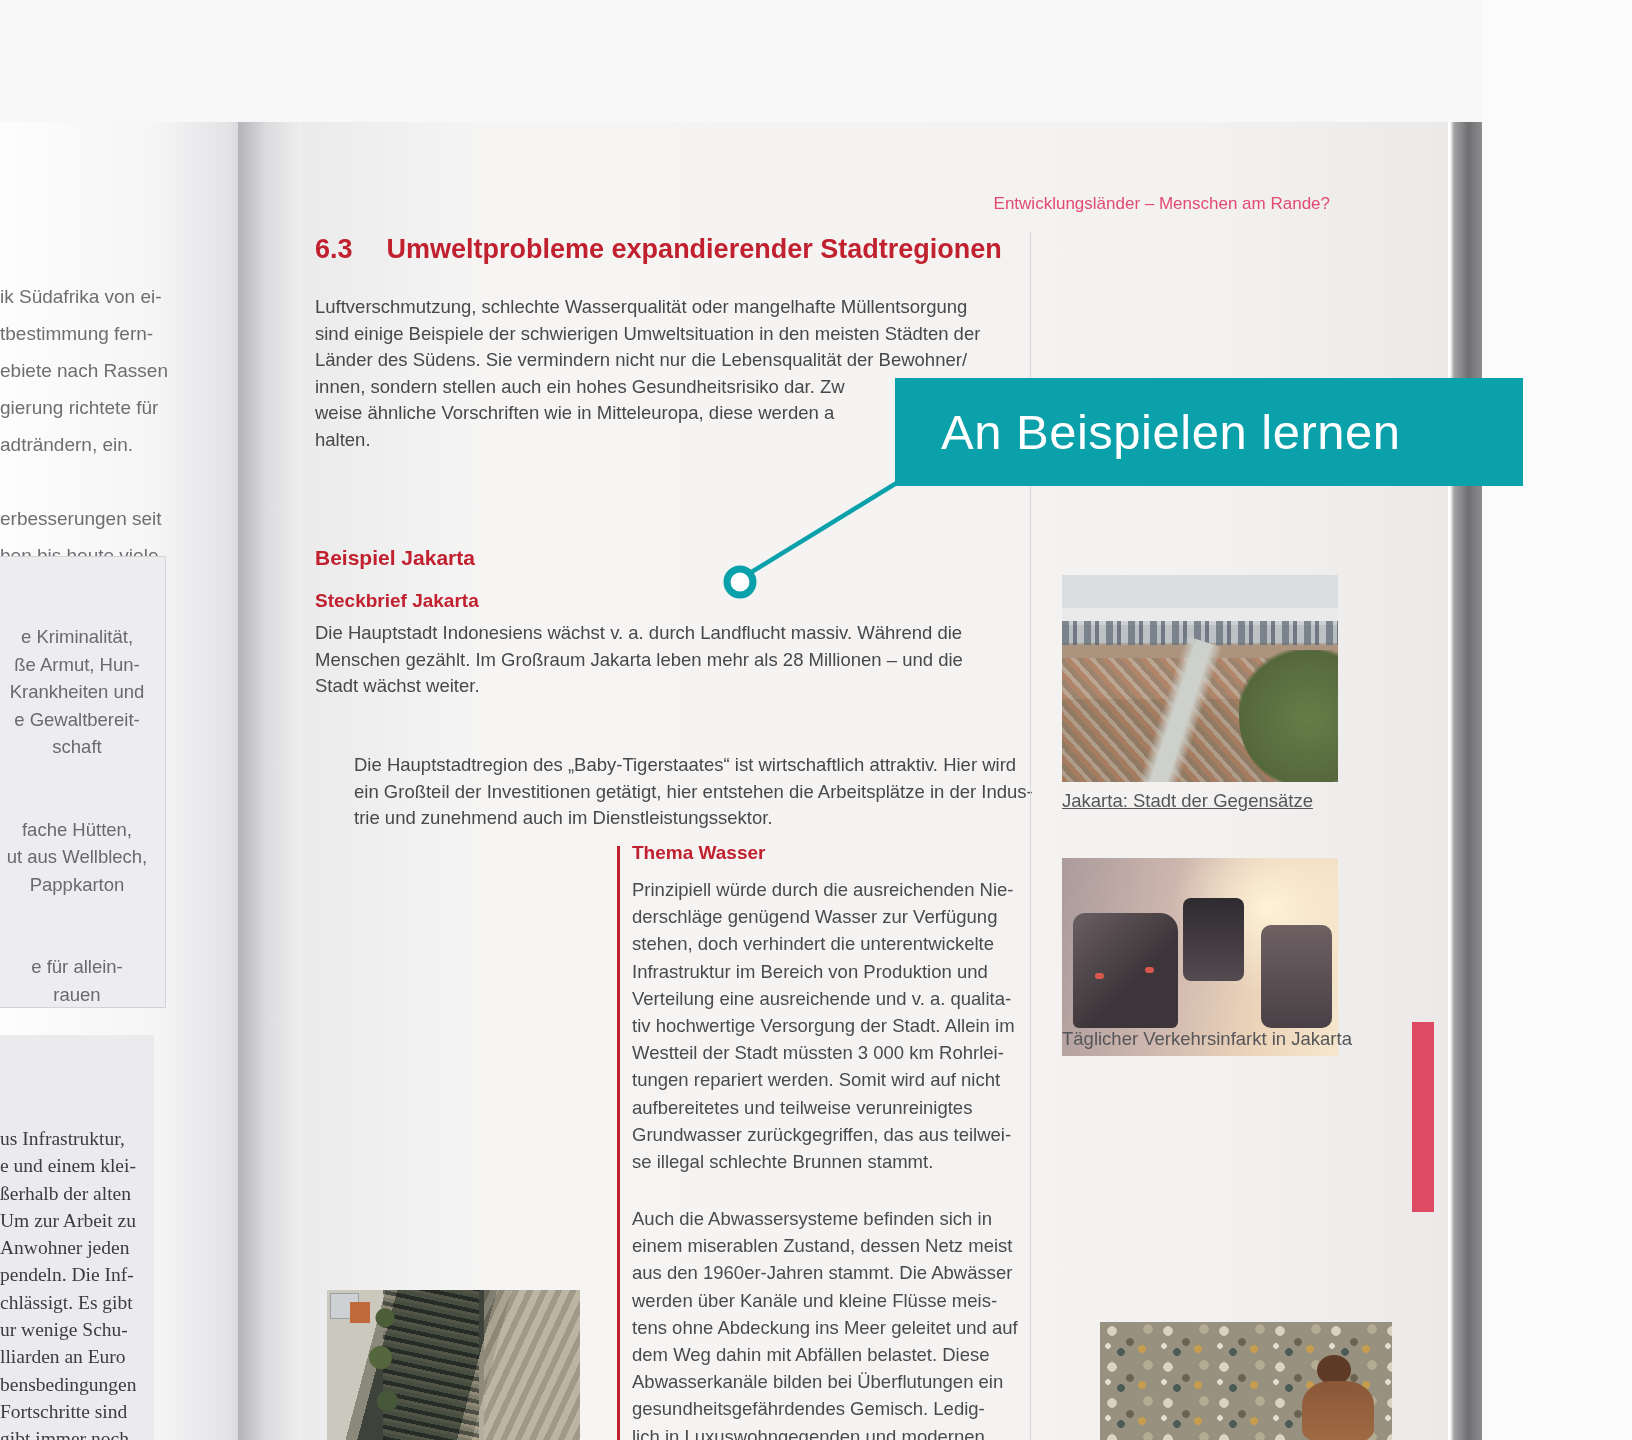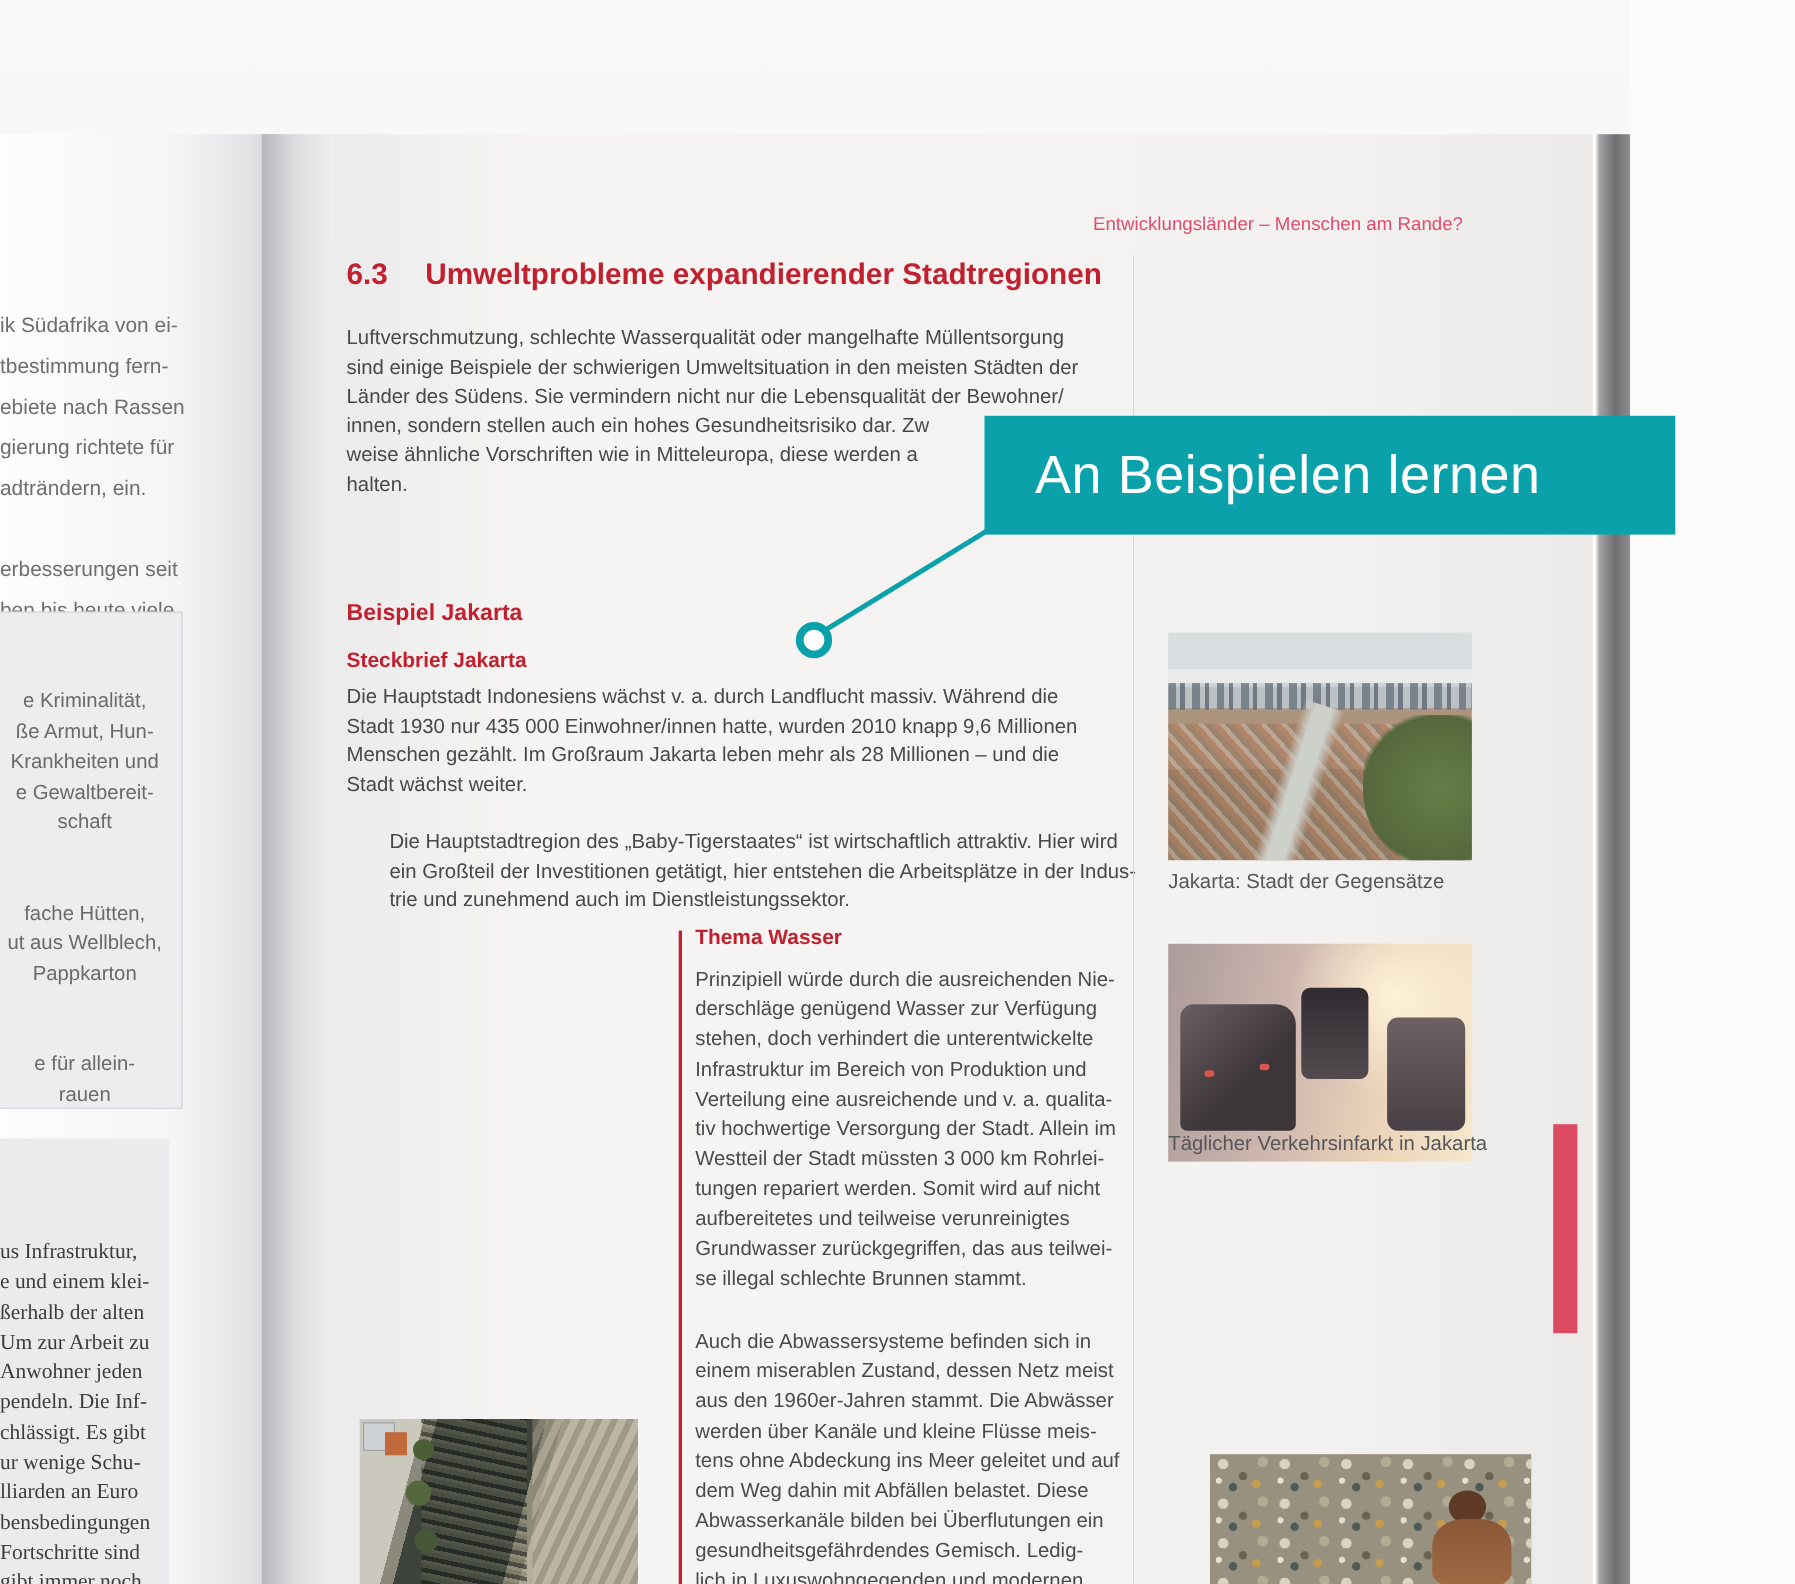--- a/index.html
+++ b/index.html
@@ -65,21 +65,21 @@
   .photo2 .glow{position:absolute;right:-10%;top:-20%;width:70%;height:90%;
     background:radial-gradient(ellipse,#fdf2d7,rgba(253,242,215,0) 70%);}
   .photo2 .car1{position:absolute;left:4%;top:28%;width:38%;height:58%;border-radius:12px 18px 6px 6px;
     background:linear-gradient(135deg,#6b5f62,#3c3539 60%);}
   .photo2 .car2{position:absolute;left:44%;top:20%;width:22%;height:42%;border-radius:8px;
     background:linear-gradient(to bottom,#2f2b30,#534b50);}
   .photo2 .car3{position:absolute;right:2%;top:34%;width:26%;height:52%;border-radius:10px;
     background:linear-gradient(to bottom,#6e6063,#494146);}
   .photo2 .tl{position:absolute;width:9px;height:6px;border-radius:3px;background:#d8584e;}
   .caption{font-size:18.5px;color:#565659;white-space:nowrap;}
-  .cap1{left:760px;top:668px;}
+  .cap1{left:760px;top:668px;text-decoration:underline;}
   .cap2{left:760px;top:906px;}
   .photo3{left:798px;top:1200px;width:292px;height:118px;background:#989180;}
   .photo3 .trash{position:absolute;inset:0;
     background-image:radial-gradient(circle 5px at 12px 9px,#d9d3c0 90%,transparent),
       radial-gradient(circle 4px at 30px 20px,#6a6351 90%,transparent),
       radial-gradient(circle 5px at 48px 7px,#b3ab92 90%,transparent),
       radial-gradient(circle 4px at 21px 30px,#4c5b58 90%,transparent),
       radial-gradient(circle 4px at 42px 27px,#c69c4d 90%,transparent),
       radial-gradient(circle 3px at 8px 24px,#e4e0d2 90%,transparent);
     background-size:56px 36px;}
@@ -175,21 +175,20 @@
         <div class="body-line">innen, sondern stellen auch ein hohes Gesundheitsrisiko dar. Zw</div>
         <div class="body-line">weise ähnliche Vorschriften wie in Mitteleuropa, diese werden a</div>
         <div class="body-line">halten.</div>
       </div>
 
     <div class="abs h-beispiel">Beispiel Jakarta</div>
     <div class="abs h-steck">Steckbrief Jakarta</div>
 
     <div class="abs steck">
         <div class="body-line">Die Hauptstadt Indonesiens wächst v. a. durch Landflucht massiv. Während die</div>
-        <div class="body-line">Stadt 1930 nur 435 000 Einwohner/innen hatte, wurden 2010 knapp 9,6 Millionen</div>
         <div class="body-line">Menschen gezählt. Im Großraum Jakarta leben mehr als 28 Millionen – und die</div>
         <div class="body-line">Stadt wächst weiter.</div>
       </div>
 
     <div class="abs haupt">
         <div class="body-line">Die Hauptstadtregion des „Baby-Tigerstaates“ ist wirtschaftlich attraktiv. Hier wird</div>
         <div class="body-line">ein Großteil der Investitionen getätigt, hier entstehen die Arbeitsplätze in der Indus-</div>
         <div class="body-line">trie und zunehmend auch im Dienstleistungssektor.</div>
       </div>
 

